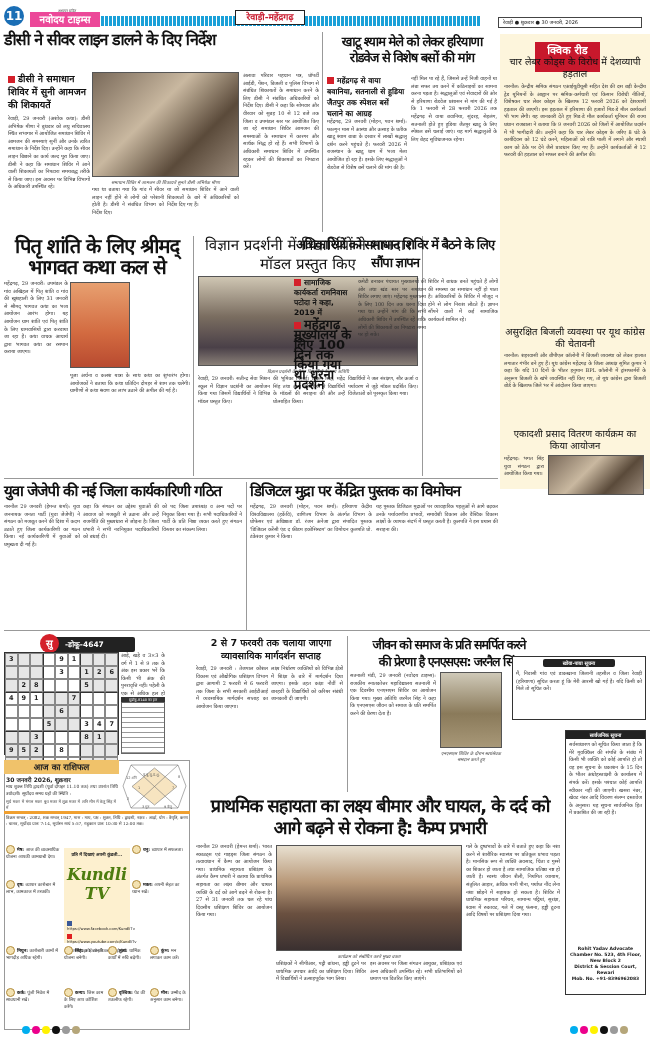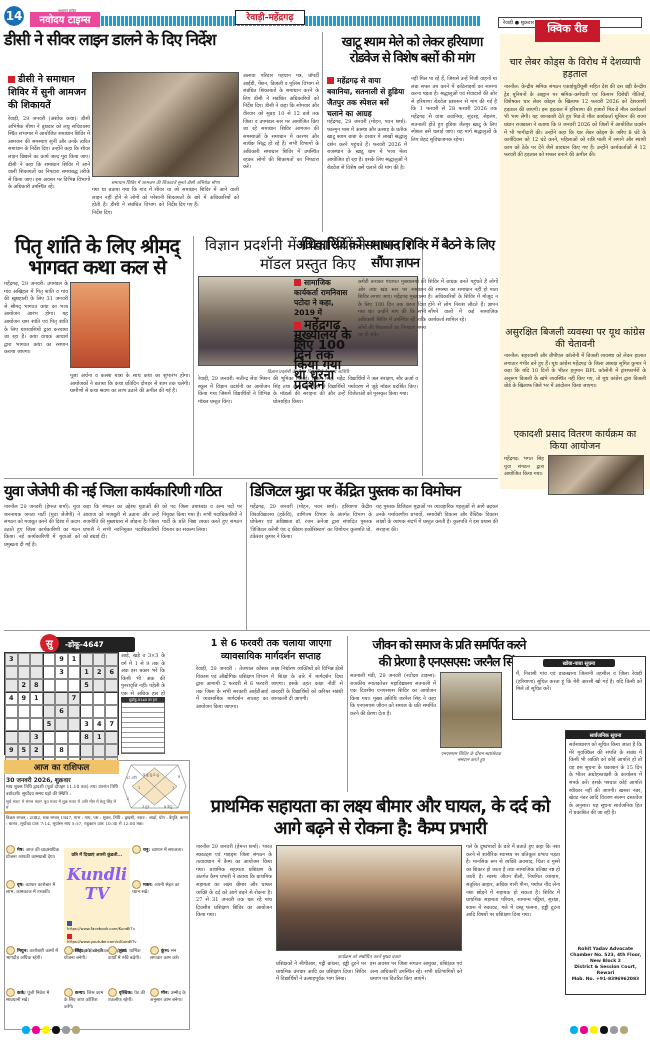--- a/index.html
+++ b/index.html
@@ -17,21 +17,21 @@
 
 .masthead{position:absolute;left:0;top:4px;width:650px;height:24px}
 .logo-circle{position:absolute;left:4px;top:2px;width:20px;height:20px;border-radius:50%;background:#1a6eb5;color:#fff;font-weight:bold;font-size:12px;text-align:center;line-height:20px}
 .logo-box{position:absolute;left:30px;top:8px;width:70px;height:15px;background:#ec4899;color:#fff;font-weight:bold;font-size:10px;text-align:center;line-height:15px}
 .logo-tag{position:absolute;left:58px;top:4px;font-size:3.5px;color:#333}
 .stripe{position:absolute;left:101px;top:12px;width:380px;height:10px;background:repeating-linear-gradient(90deg,#1aa0d8 0 3px,#fff 3px 4px)}
 .section-box{position:absolute;left:235px;top:6px;width:70px;height:15px;border:1.5px solid #222;background:#fff;color:#c8182c;font-weight:bold;font-size:9px;text-align:center;line-height:13px}
 .date-box{position:absolute;left:498px;top:13px;width:144px;height:11px;border:1px solid #444;font-size:5px;line-height:9px;padding-left:4px;color:#222}
 
 .quick{position:absolute;left:500px;top:34px;width:150px;height:205px;background:#fdf5dc}
-.quick-tag{position:absolute;left:535px;top:20px;width:65px;height:22px;background:#c8182c;color:#fff;font-weight:bold;font-size:11px;text-align:center;line-height:18px}
+.quick-tag{position:absolute;left:535px;top:42px;width:65px;height:30px;background:#c8182c;color:#fff;font-weight:bold;font-size:11px;text-align:center;line-height:18px}
 
 .sudoku{position:absolute;left:4px;top:652px;width:115px;height:103px;border:1.5px solid #333;display:grid;grid-template-columns:repeat(9,1fr);grid-template-rows:repeat(9,1fr)}
 .sudoku div{border:0.5px solid #888;font-size:6.5px;font-weight:bold;text-align:center;line-height:11px;color:#222;background:#fff}
 .sudoku div.shade{background:#e6e6e6}
 .sudoku-title{position:absolute;left:45px;top:637px;width:90px;height:15px;background:#222;color:#fff;font-size:7.5px;font-weight:bold;line-height:15px;padding-left:20px;border-radius:2px}
 .sudoku-su{position:absolute;left:40px;top:634px;width:19px;height:19px;border-radius:50%;background:#d4202a;color:#fff;font-weight:bold;font-size:10px;text-align:center;line-height:19px}
 .mini-grid{position:absolute;left:121px;top:702px;width:44px;height:52px;background:repeating-linear-gradient(0deg,#999 0 1px,#fff 1px 5px),#fff;border:1px solid #666}
 .mini-grid-head{position:absolute;left:121px;top:697px;width:44px;height:6px;background:#333;color:#fff;font-size:3.5px;text-align:center;line-height:6px}
 
 .rashi{position:absolute;left:4px;top:760px;width:186px;height:270px;border:1px solid #999}
@@ -45,21 +45,21 @@
 
 .notice{position:absolute;border:1.5px solid #333;background:#fff}
 .notice-head{background:#222;color:#fff;font-size:5px;font-weight:bold;text-align:center;padding:1px 0}
 .regmarks{position:absolute;display:flex;gap:2px}
 .regmarks span{display:block;width:8px;height:8px;border-radius:50%}
 </style>
 </head>
 <body>
 
 <div class="masthead">
-  <div class="logo-circle">14</div>
+  <div class="logo-circle">11</div>
   <div class="logo-tag">अध्ययन सहित</div>
   <div class="logo-box">नवोदय टाइम्स</div>
   <div class="stripe"></div>
   <div class="section-box">रेवाड़ी-महेंद्रगढ़</div>
   <div class="date-box">रेवाड़ी ● शुक्रवार ● 30 जनवरी, 2026</div>
 </div>
 
 <div class="abs hl" style="left:4px;top:32px;width:318px;font-size:16px;">डीसी ने सीवर लाइन डालने के दिए निर्देश</div>
 <div class="abs sub" style="left:8px;top:72px;width:82px;"><span class="sq"></span><span>डीसी ने समाधान शिविर में सुनी आमजन की शिकायतें</span></div>
 <div class="abs body-text" style="left:8px;top:115px;width:82px;height:115px;"><span>रेवाड़ी, 29 जनवरी (अशोक कथा):</span> डीसी अभिषेक मीणा ने बुधवार को लघु सचिवालय स्थित सभागार में आयोजित समाधान शिविर में आमजन की समस्याएं सुनीं और उनके त्वरित समाधान के निर्देश दिए। उन्होंने कहा कि सीवर लाइन बिछाने का कार्य जल्द पूरा किया जाए। डीसी ने कहा कि समाधान शिविर में आने वाली शिकायतों का निपटारा समयबद्ध तरीके से किया जाए। इस अवसर पर विभिन्न विभागों के अधिकारी उपस्थित रहे।</div>
@@ -200,21 +200,21 @@
     <div>7</div>
     <div></div>
     <div class="shade" style="border-left: 1.2px solid rgb(51, 51, 51);"></div>
     <div class="shade"></div>
     <div class="shade">3</div>
   </div>
 <div class="abs body-text" style="left:121px;top:652px;width:44px;height:44px;">आड़े, खड़े व 3×3 के वर्ग में 1 से 9 तक के अंक इस प्रकार भरें कि किसी भी अंक की पुनरावृत्ति नहीं। पहेली के एक से अधिक हल हो सकते हैं।</div>
 <div class="mini-grid-head">सुडोकू-8140 का हल</div>
 <div class="mini-grid"></div>
 
-<div class="abs hl" style="left:196px;top:636px;width:150px;font-size:9.5px;text-align:center;line-height:13px;letter-spacing:0;">1 से 6 फरवरी तक चलाया जाएगा व्यावसायिक मार्गदर्शन सप्ताह</div>
+<div class="abs hl" style="left:196px;top:636px;width:150px;font-size:9.5px;text-align:center;line-height:13px;letter-spacing:0;">2 से 7 फरवरी तक चलाया जाएगा व्यावसायिक मार्गदर्शन सप्ताह</div>
 <div class="abs body-text" style="left:196px;top:665px;width:72px;height:125px;"><span>रेवाड़ी, 29 जनवरी : तेजपाल</span> कौशल विकास एवं औद्योगिक प्रशिक्षण विभाग द्वारा आगामी 2 फरवरी से 6 फरवरी तक जिला के सभी सरकारी आईटीआई में व्यवसायिक मार्गदर्शन सप्ताह का आयोजन किया जाएगा।</div>
 <div class="abs body-text" style="left:271px;top:665px;width:72px;height:125px;">लक्ष्य निर्धारण व्यक्तियों को विभिन्न क्षेत्रों में शिक्षा के बारे में मार्गदर्शन दिया जाएगा। इसके तहत कक्षा नौवीं से बारहवीं के विद्यार्थियों को करियर संबंधी जानकारी दी जाएगी।</div>
 <div class="rule-v" style="left:347px;top:636px;height:156px;"></div>
 
 <div class="abs hl" style="left:370px;top:636px;width:158px;font-size:12.5px;text-align:center;line-height:17px;">जीवन को समाज के प्रति समर्पित करने की प्रेरणा है एनएसएस: जरनैल सिंह</div>
 <div class="abs body-text" style="left:350px;top:672px;width:86px;height:118px;"><span>सतनाली मंडी, 29 जनवरी (नवोदय टाइम्स):</span> राजकीय स्नातकोत्तर महाविद्यालय सतनाली में एक दिवसीय एनएसएस शिविर का आयोजन किया गया। मुख्य अतिथि जरनैल सिंह ने कहा कि एनएसएस जीवन को समाज के प्रति समर्पित करने की प्रेरणा देता है।</div>
 <div class="abs photo" style="left:440px;top:672px;width:62px;height:76px;background:linear-gradient(180deg,#cfc9b8,#8a7a5a 55%,#a89878);"></div>
 <div class="abs caption" style="left:440px;top:750px;width:62px;">एनएसएस शिविर के दौरान स्वयंसेवक श्रमदान करते हुए</div>
 
 <div class="notice" style="left:512px;top:656px;width:134px;height:64px;">
@@ -251,21 +251,21 @@
 <div class="abs" style="left:172px;top:786px;font-size:3.5px;color:#555;">7</div>
 <div class="abs" style="left:127px;top:797px;font-size:3.5px;color:#555;">2</div>
 <div class="abs" style="left:142px;top:804px;font-size:3.5px;color:#555;">3 गुरु</div>
 <div class="abs" style="left:164px;top:804px;font-size:3.5px;color:#555;">9 केतु</div>
 <div class="abs" style="left:178px;top:775px;font-size:3.5px;color:#555;">8</div>
 <div class="kundli-bar"></div>
 <div class="abs body-text" style="left:6px;top:815px;width:182px;height:22px;font-size:4.2px;line-height:6px;">विक्रम सम्वत् : 2082, शक सम्वत् 1947, मास : माघ, पक्ष : शुक्ल, तिथि : द्वादशी, नक्षत्र : आर्द्रा, योग : वैधृति, करण : बालव, सूर्योदय प्रातः 7:14, सूर्यास्त सायं 5:57, राहुकाल प्रातः 10:30 से 12:00 तक।</div>
 
 <div class="kundli-ad">
   <div style="font-size:4.5px;font-weight:bold;text-align:center;padding-top:3px;color:#222;">प्रति में दिखाएं अपनी कुंडली...</div>
-  <div style="font-family:'DejaVu Serif',serif;font-size:16px;font-style:italic;font-weight:bold;color:#8b5cf6;text-align:center;margin-top:8px;">Kundli TV</div>
+  <div style="font-family:'DejaVu Serif',serif;font-size:16px;font-style:italic;font-weight:bold;color:#4d7c0f;text-align:center;margin-top:8px;">Kundli TV</div>
   <div style="font-size:3.8px;margin-top:18px;padding-left:3px;color:#222;"><span style="display:inline-block;width:5px;height:5px;background:#3b5998;vertical-align:middle;"></span> <span>https://www.facebook.com/KundliTv</span></div>
   <div style="font-size:3.8px;margin-top:2px;padding-left:3px;color:#222;"><span style="display:inline-block;width:5px;height:5px;background:#e02020;vertical-align:middle;"></span> <span>https://www.youtube.com/c/KundliTv</span></div>
   <div style="font-size:3.8px;margin-top:4px;text-align:center;color:#222;">रोजाना दोपहर 1 बजे | केवल आप ही देखें</div>
 </div>
 <div id="signs-left"></div>
 <div id="signs-right"></div>
 <div id="signs-bottom"></div>
 
 <div class="abs hl" style="left:196px;top:795px;width:368px;font-size:18px;text-align:center;line-height:22px;">प्राथमिक सहायता का लक्ष्य बीमार और घायल, के दर्द को आगे बढ़ने से रोकना है: कैम्प प्रभारी</div>
 <div class="abs body-text" style="left:196px;top:843px;width:76px;height:185px;"><span>नारनौल 29 जनवरी (हेमन्त शर्मा):</span> भारत स्काउट्स एवं गाइड्स जिला संगठन के तत्वावधान में कैम्प का आयोजन किया गया। प्राथमिक सहायता प्रशिक्षण के अंतर्गत कैम्प प्रभारी ने बताया कि प्राथमिक सहायता का लक्ष्य बीमार और घायल व्यक्ति के दर्द को आगे बढ़ने से रोकना है। 27 से 31 जनवरी तक चल रहे पांच दिवसीय प्रशिक्षण शिविर का आयोजन किया गया।</div>

